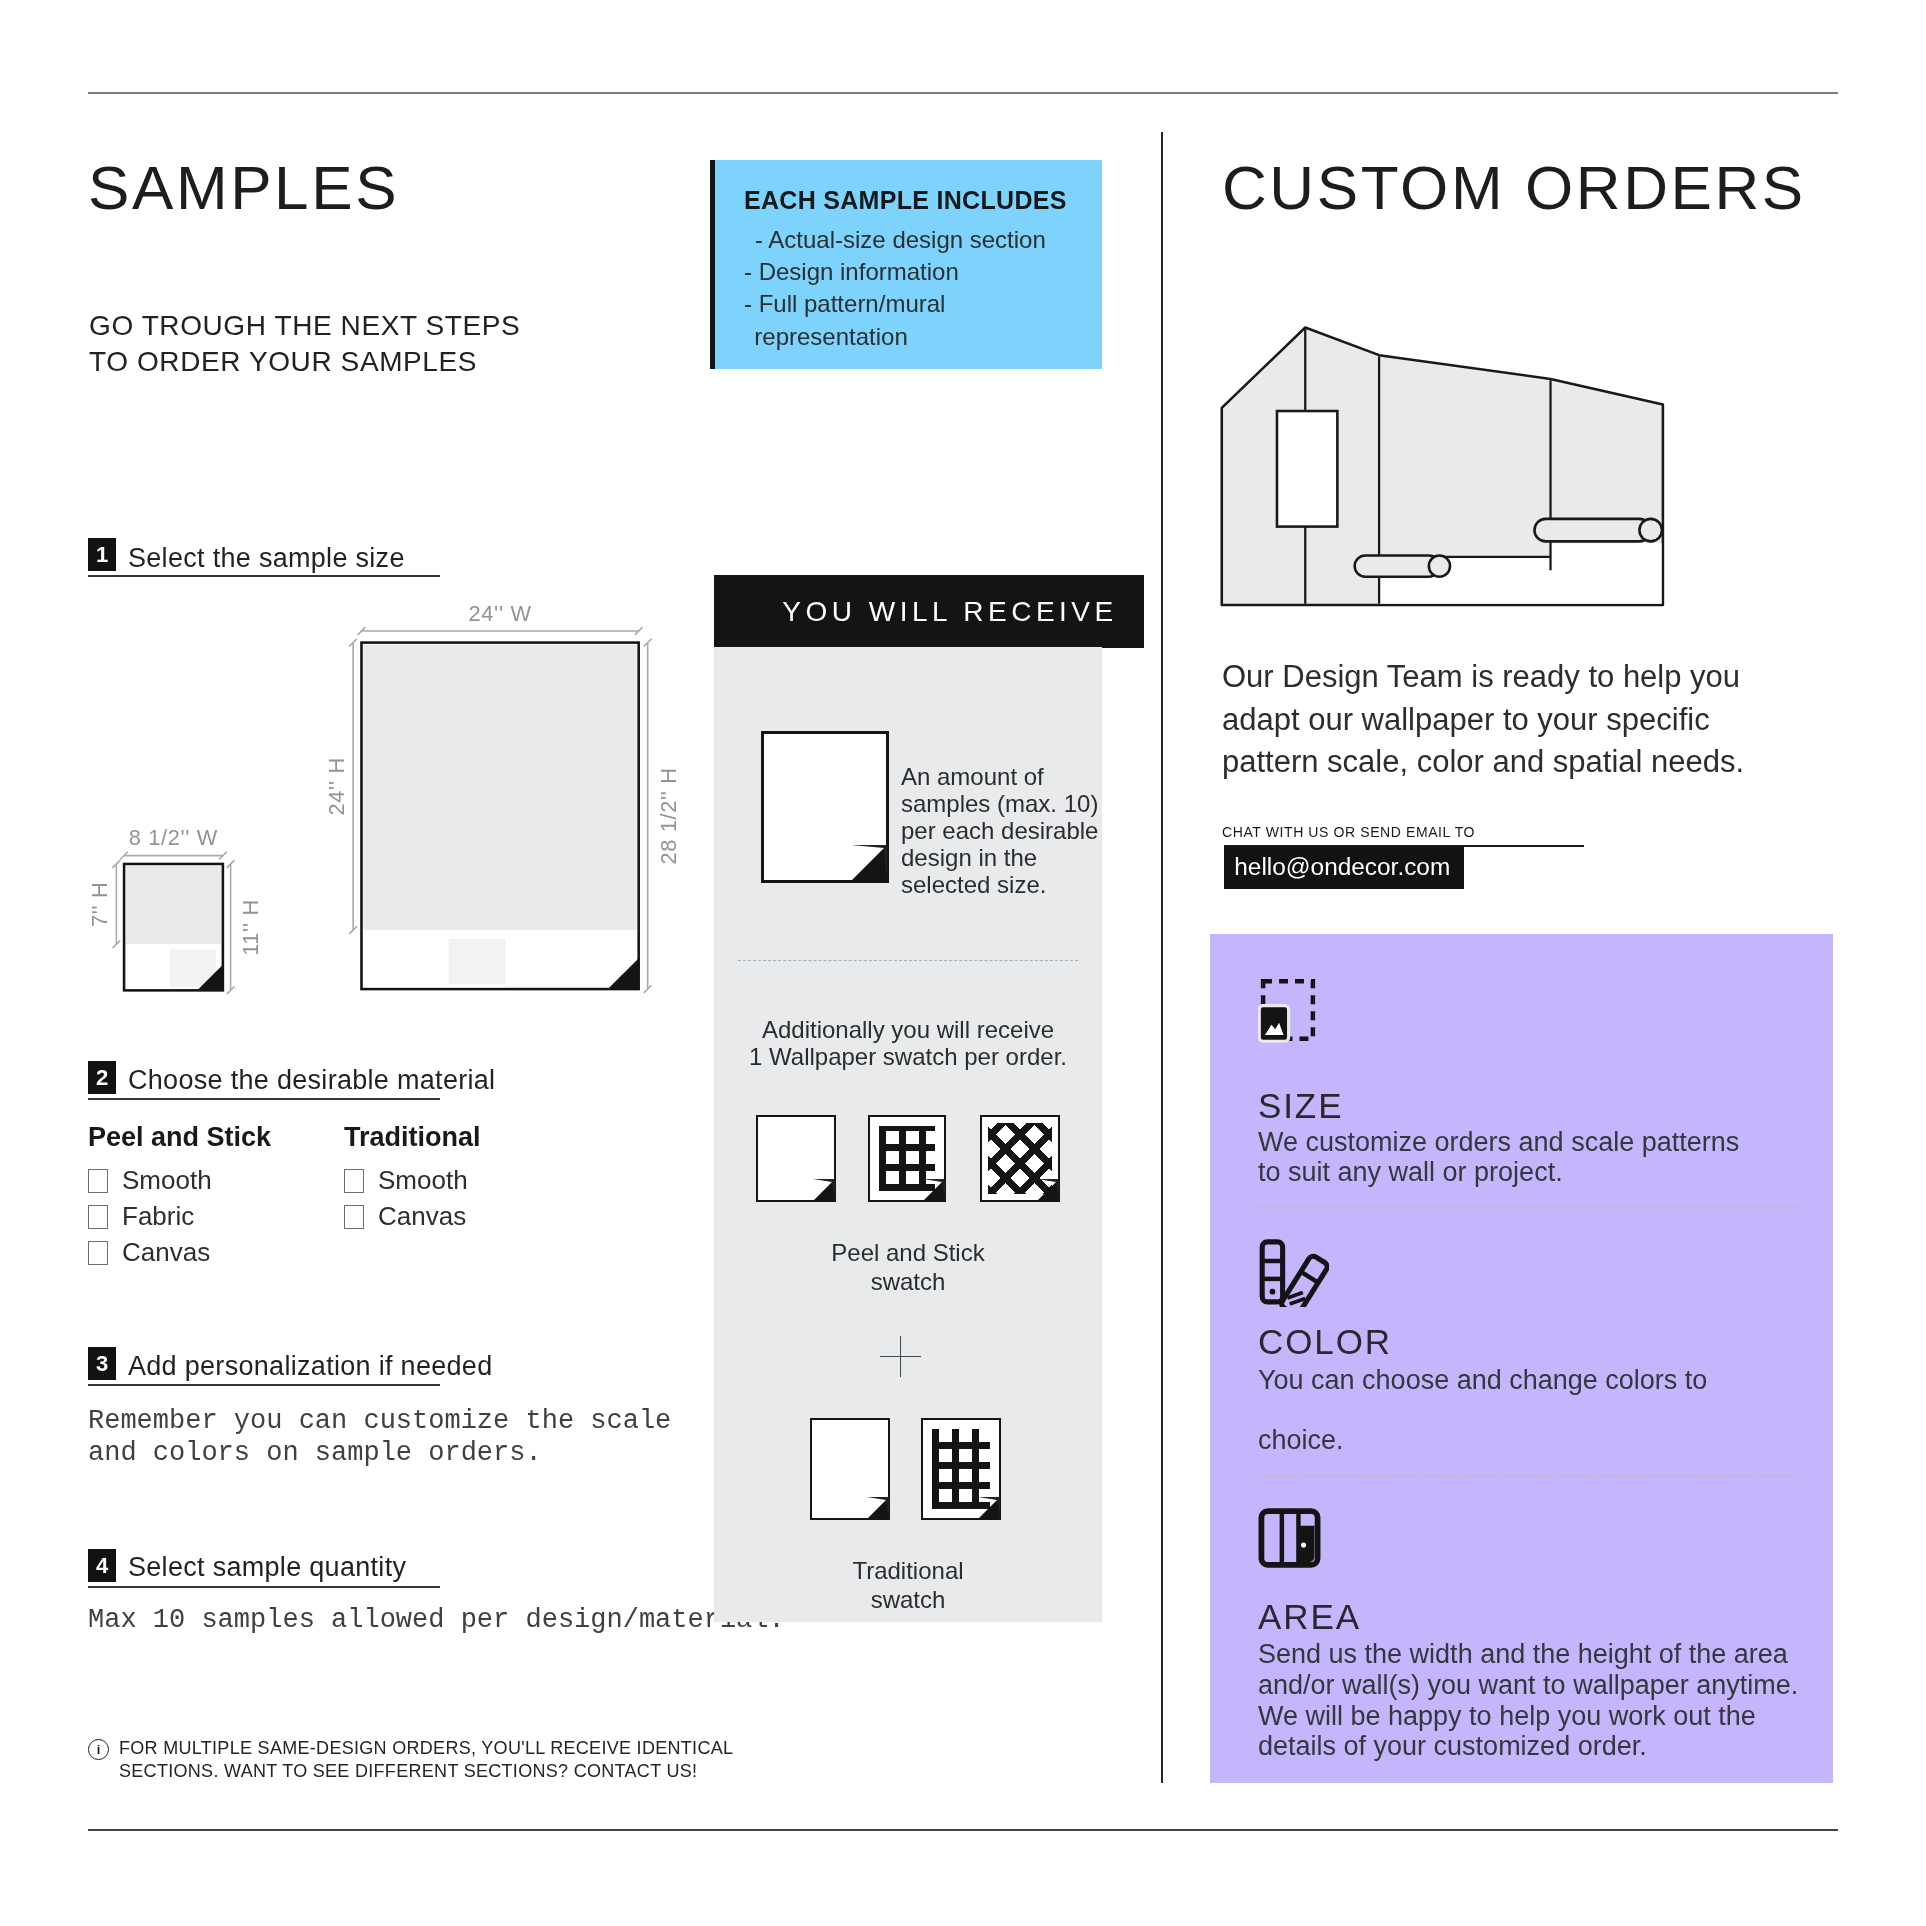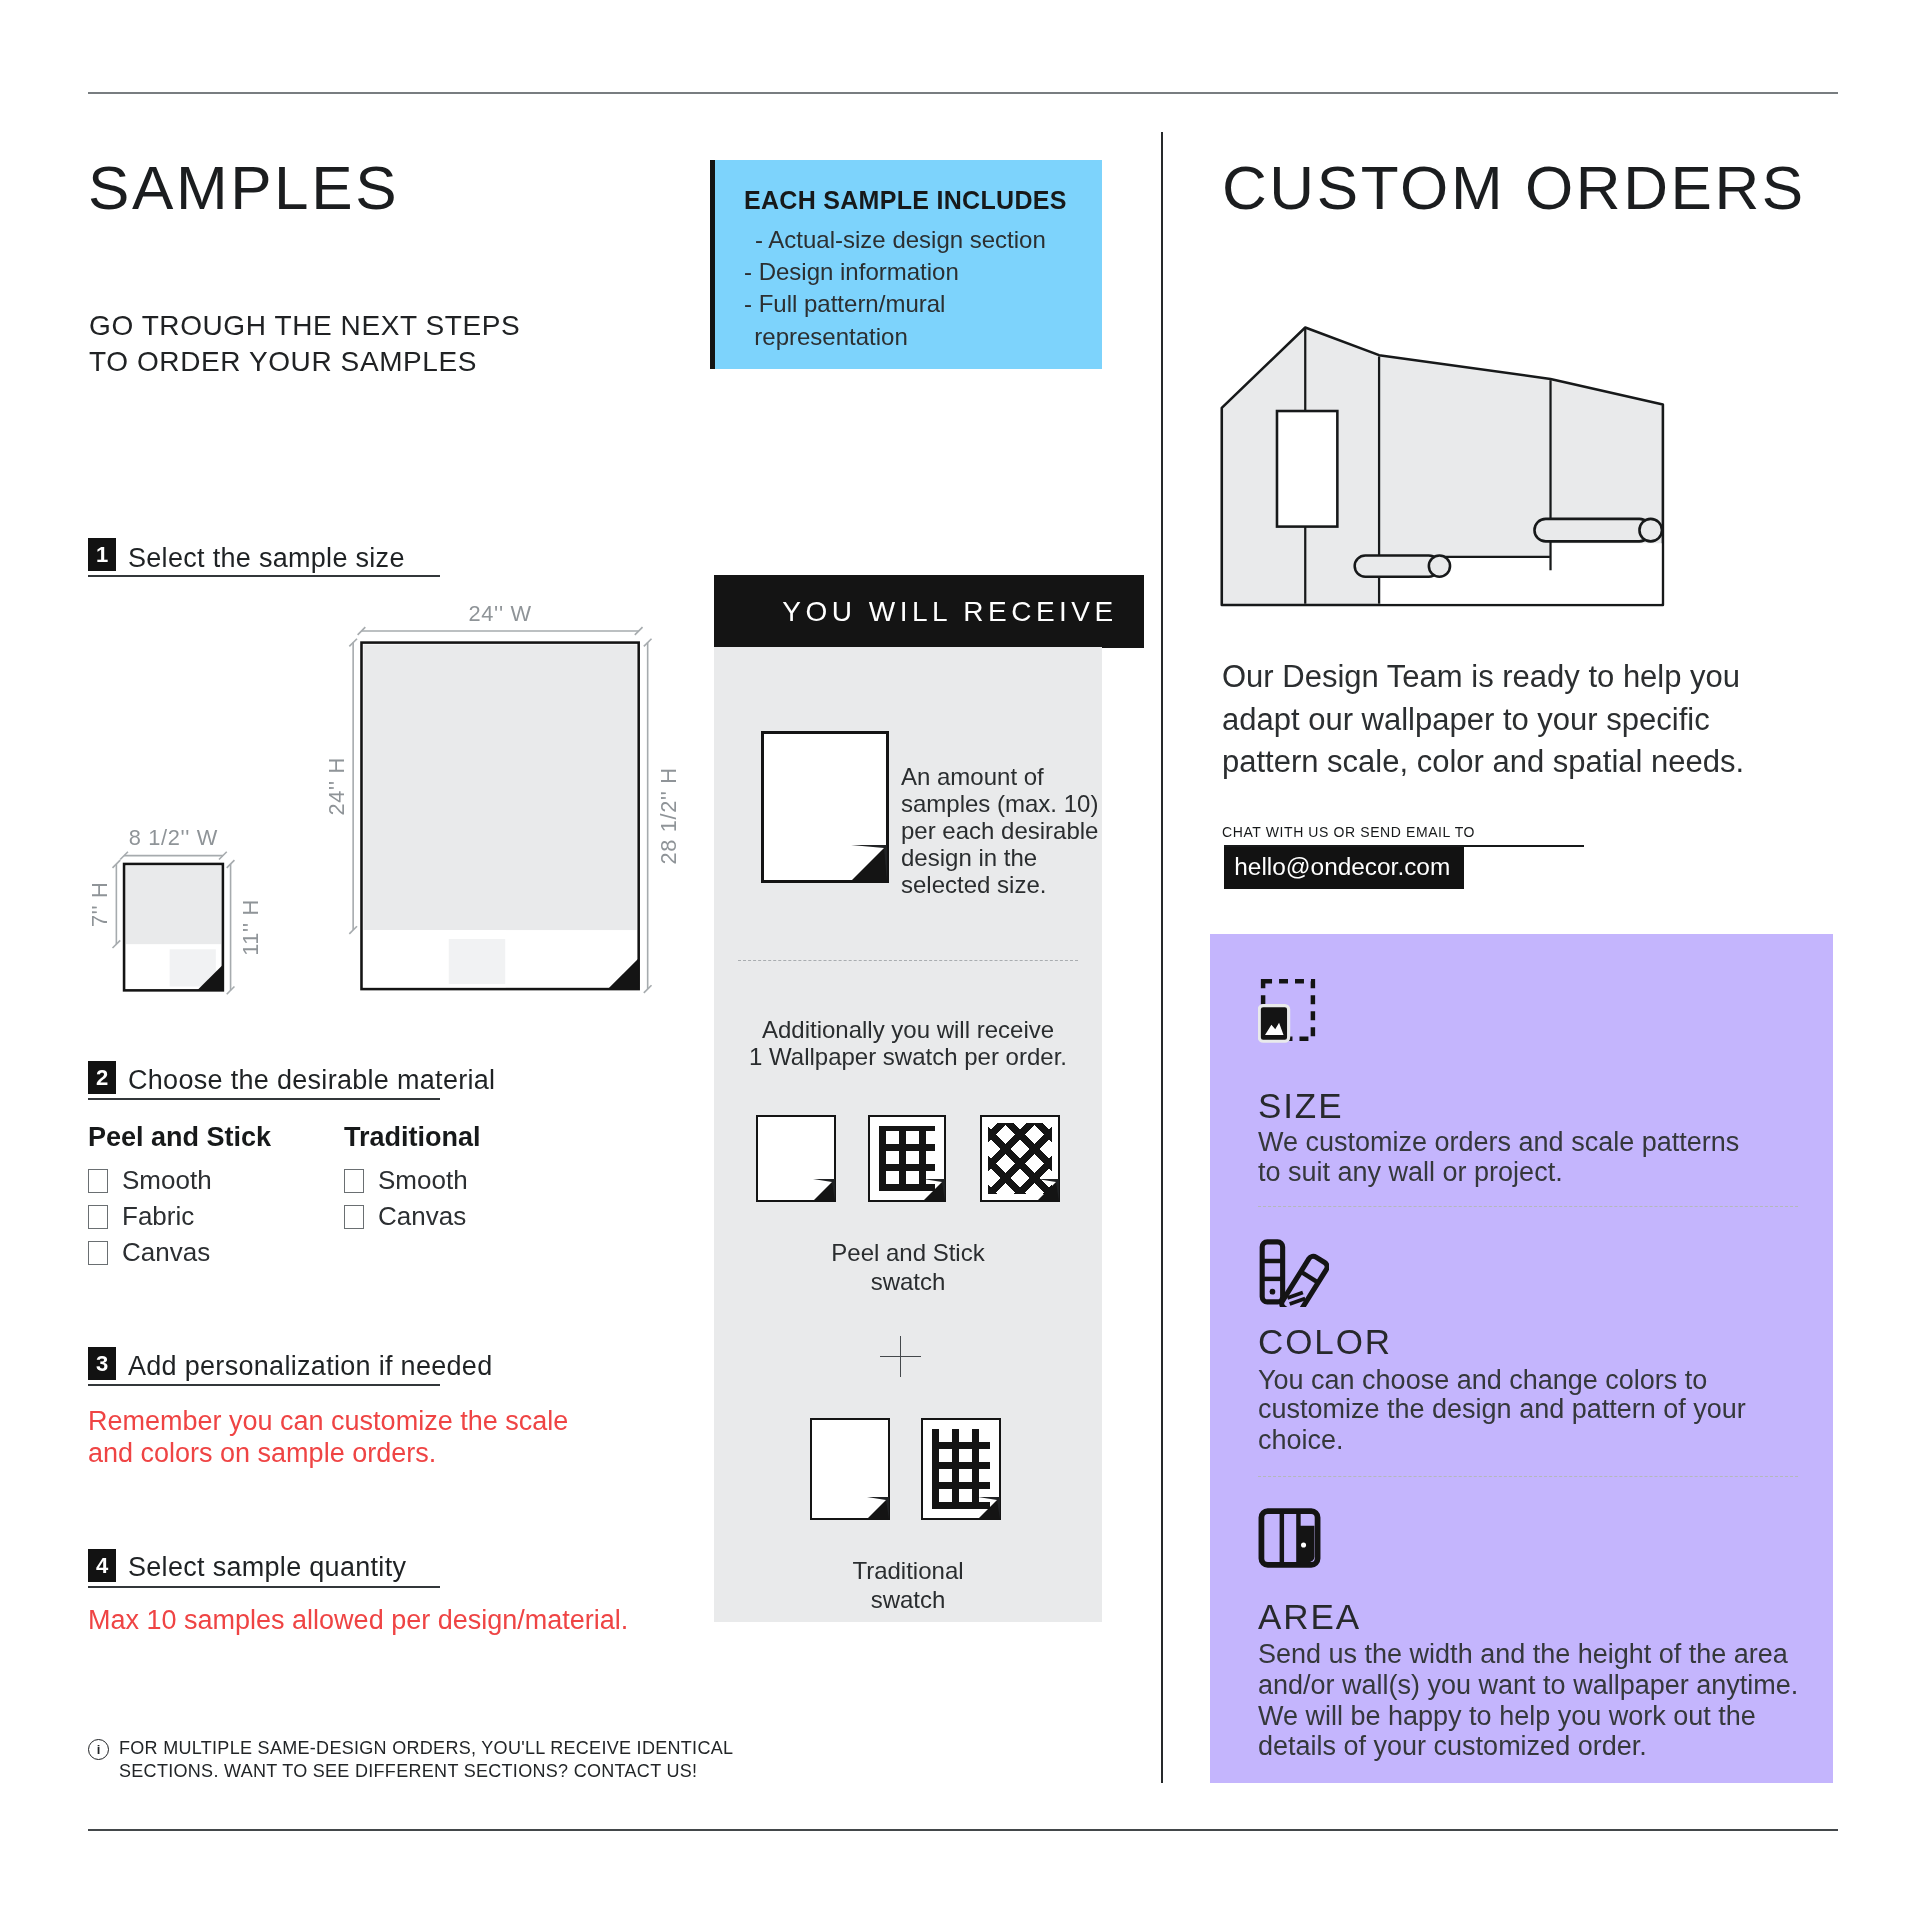--- a/index.html
+++ b/index.html
@@ -13,21 +13,21 @@
   
   .includes{background:#7dd3fc;border-left:5.1px solid #141414;}
   .includes .ttl{font-size:25px;font-weight:700;color:#17191a;letter-spacing:0.3px;}
   .includes .it{font-size:24px;color:#2c2f31;line-height:31px;white-space:nowrap;}
   .includes .indent{padding-left:10.3px;}
   
   .badge{position:absolute;width:28px;height:33px;background:#121212;color:#fff;font-size:22px;font-weight:700;
          display:flex;align-items:center;justify-content:center;}
   .stept{position:absolute;font-size:27px;color:#1f2224;letter-spacing:0.3px;white-space:nowrap;}
   .sub{position:absolute;height:1.9px;background:#33373a;}
-  .bodytxt{font-size:27px;line-height:32px;color:#ef4444;white-space:nowrap;}
+  .bodytxt{font-size:27px;line-height:32px;color:#404040;white-space:nowrap;font-family:Liberation Mono, monospace;}
   .coltitle{font-size:27px;font-weight:700;color:#17191a;white-space:nowrap;}
   .opt{position:absolute;display:flex;align-items:center;gap:14px;}
   .cb{width:18px;height:22px;border:1.9px solid #6a6f72;background:#fff;display:inline-block;}
   .opt .lbl{font-size:26px;color:#2c2f32;white-space:nowrap;}
   .dim{font-size:34px;fill:#8f9498;letter-spacing:1px;font-family:"Liberation Sans",sans-serif;}
   
   .banner{background:#141414;color:#ffffff;display:flex;align-items:center;justify-content:center;
           font-size:28px;letter-spacing:4.5px;white-space:nowrap;padding-left:42px;}
   .graycol{background:#e9eaeb;}
   .paper{position:absolute;background:#fff;border:3.2px solid #141414;}
@@ -263,21 +263,20 @@
       <circle cx="22" cy="84" r="4.5" fill="#141414"></circle>
       <g transform="rotate(32 30 96)">
         <rect x="38" y="8" width="32" height="94" rx="8" fill="none" stroke="#141414" stroke-width="8"></rect>
         <line x1="38" y1="40" x2="70" y2="40" stroke="#141414" stroke-width="7"></line>
         <line x1="42" y1="86" x2="58" y2="66" stroke="#141414" stroke-width="6"></line>
         <line x1="50" y1="92" x2="66" y2="72" stroke="#141414" stroke-width="6"></line>
       </g>
     </svg>
     <div class="feath" style="left:48px;top:388px;">COLOR</div>
     <div class="featb" style="left:48px;top:431px;">You can choose and change colors to</div>
-    <div class="featb" style="left:48px;top:460px;">customize the design and pattern of your</div>
     <div class="featb" style="left:48px;top:491px;">choice.</div>
     <div class="dash" style="left:48px;top:542px;width:540px;border-color:#b4b8ba;"></div>
 
     <svg class="abs" style="left:48px;top:574px;" width="63" height="60" viewBox="0 0 98 94">
       <rect x="5" y="5" width="88" height="84" rx="10" fill="none" stroke="#141414" stroke-width="9"></rect>
       <line x1="37" y1="5" x2="37" y2="89" stroke="#141414" stroke-width="7"></line>
       <line x1="63" y1="5" x2="63" y2="89" stroke="#141414" stroke-width="7"></line>
       <path d="M63 28 H88 V76 a9 9 0 0 1 -9 9 H63 Z" fill="#141414"></path>
       <circle cx="71" cy="58" r="4" fill="#ffffff"></circle>
     </svg>

